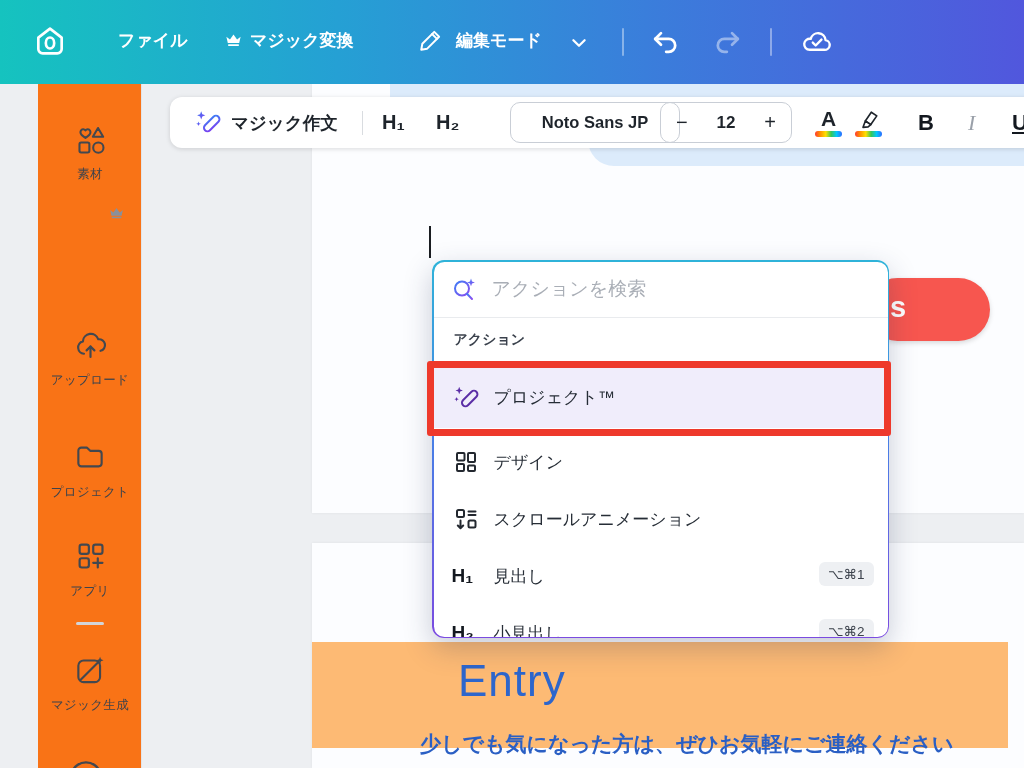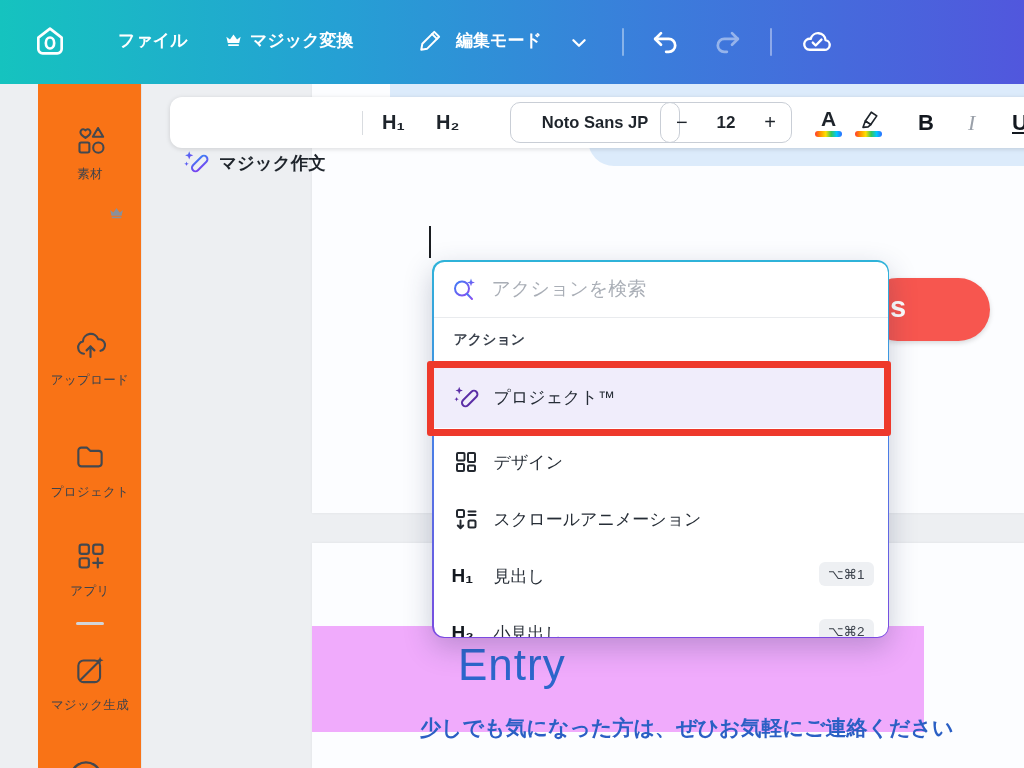--- a/index.html
+++ b/index.html
@@ -17,21 +17,21 @@
 
   
   .sidebar{position:absolute;top:84px;left:0;width:104px;height:684px;z-index:25;
            background:#f97316;border-right:1px solid #e2e4e8;box-sizing:border-box;margin-left:38px;}
   .side-item{position:absolute;left:0;width:104px;text-align:center;cursor:pointer;}
   .side-label{display:block;font-size:12.5px;color:#3e434c;margin-top:5px;letter-spacing:.3px;}
 
   
   .page{position:absolute;background:#fcfdff;box-shadow:0 0 3px rgba(0,0,0,.06);}
   .hero-blue{position:absolute;background:#dcebfb;}
-  .entry-panel{position:absolute;left:312px;top:626px;width:612px;height:106px;background:#f0abfc;}
+  .entry-panel{position:absolute;left:312px;top:642px;width:696px;height:106px;background:#fdba74;}
   .entry-title{position:absolute;left:146px;top:14px;font-size:44px;font-weight:300;color:#2d66cc;letter-spacing:1px;}
   .entry-body{position:absolute;left:108px;top:88px;font-size:21px;font-weight:bold;color:#2a5fc4;white-space:nowrap;}
   .caret{position:absolute;left:429px;top:226px;width:2px;height:32px;background:#1a1d21;z-index:4;}
 
   
   .red-pill{position:absolute;left:866px;top:278px;width:124px;height:63px;border-radius:33px;
             background:#f7564f;z-index:5;box-shadow:0 2px 5px rgba(0,0,0,.15);}
   .red-pill span{position:absolute;left:24px;top:13px;color:#fff;font-size:29px;font-weight:bold;}
 
   
@@ -86,21 +86,21 @@
   <div class="entry-body">少しでも気になった方は、ぜひお気軽にご連絡ください</div>
 </div>
 
 <div class="caret"></div>
 
 <div class="red-pill">
   <span>s</span>
 </div>
 
 <div class="toolbar">
-  <div class="t-item" style="left:12px;margin-top:40px;">
+  <div class="t-item" style="left:24px;">
     <span style="display:flex;">
       <svg width="28" height="28" viewBox="0 0 28 28" fill="none">
         <defs>
             <linearGradient id="gp" x1="0" y1="0" x2="1" y2="1">
           <stop offset="0" stop-color="#3f7df5"></stop>
               <stop offset="1" stop-color="#7a3ff0"></stop>
             </linearGradient>
           </defs>
         <rect x="14.2" y="5" width="7" height="19" rx="3.5" transform="rotate(45 17.7 14.5)" stroke="url(#gp)" stroke-width="2" fill="none"></rect>
         <path d="M7.2 2.2 l1.1 3 3 1.1 -3 1.1 -1.1 3 -1.1 -3 -3 -1.1 3 -1.1 Z" fill="url(#gp)"></path>

